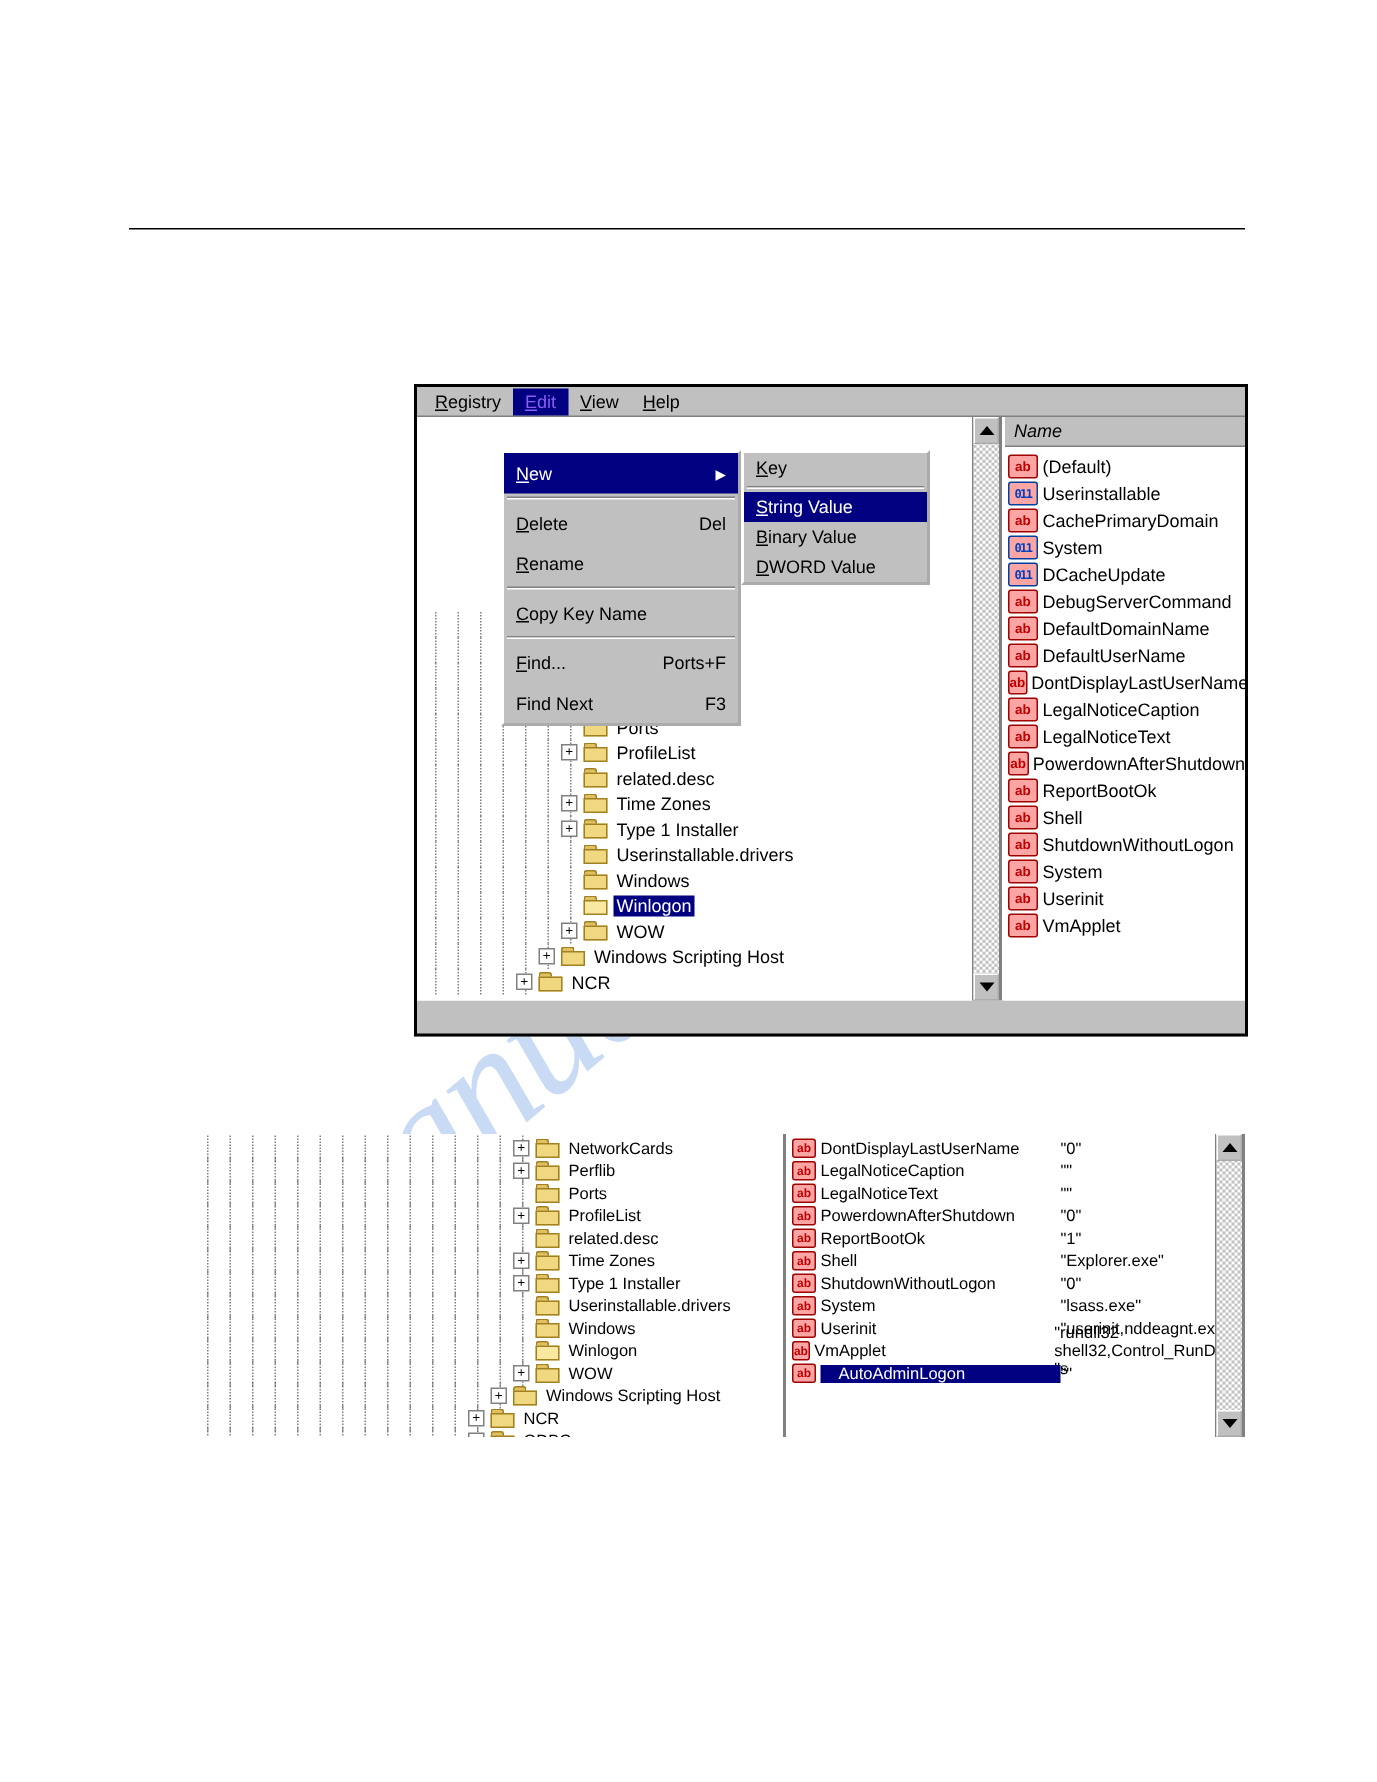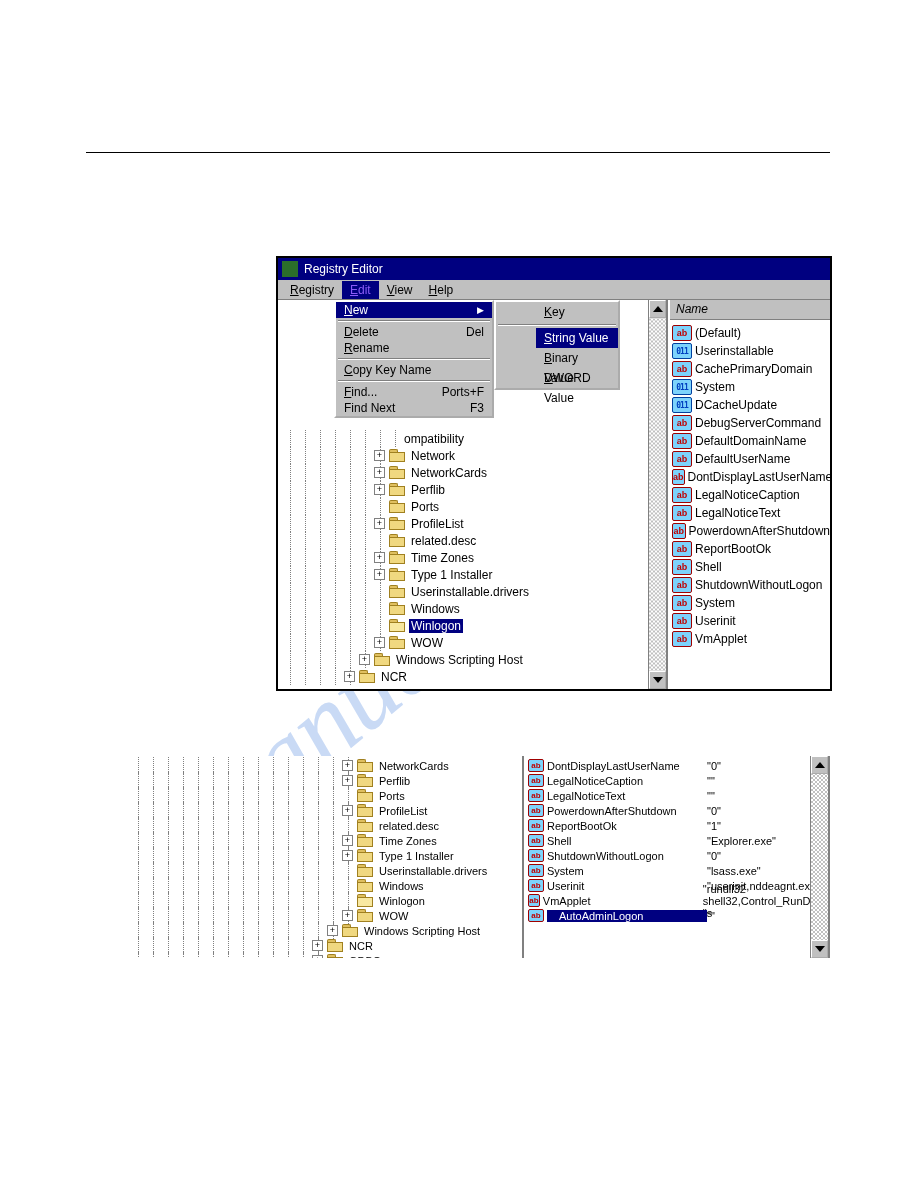--- a/index.html
+++ b/index.html
@@ -36,47 +36,47 @@
   .colhead { background:#c0c0c0; height:20px; border-bottom:1px solid #808080; padding:2px 6px;font-style:italic; }
   .scrollbar { position:absolute; right:0; top:0; bottom:0; width:18px; background:#c0c0c0; border-left:1px solid #808080;}
   .sb-btn { height:18px; background:#c0c0c0; border:1px outset #fff; display:flex; align-items:center; justify-content:center;}
   .sb-track { position:absolute; top:18px; bottom:18px; left:0; right:0; background: repeating-conic-gradient(#c0c0c0 0 25%, #fff 0 50%) 0/4px 4px;}
   .sb-btn.bottom { position:absolute; bottom:0; left:0; right:0;}
   .tri { width:0;height:0;border-left:5px solid transparent;border-right:5px solid transparent;}
   .tri.up{border-bottom:6px solid #000;} .tri.down{border-top:6px solid #000;}
 
   
   .dropdown { position:absolute; left:56px; top:42px; width:160px; background:#c0c0c0; border:2px outset #fff; z-index:5;}
-  .dropdown .row { height:16px; display:flex; align-items:center; justify-content:space-between; padding:0 8px;gap:12px;}
+  .dropdown .row { height:27px; display:flex; align-items:center; justify-content:space-between; padding:0 8px;gap:12px;}
   .dropdown .row.sel { background:#000080; color:#fff;}
   .dropdown .hr2 { height:0; border-top:1px solid #808080; border-bottom:1px solid #fff; margin:2px 2px;}
   .dropdown .arrow { font-size:9px; }
 
   .submenu { position:absolute; left:216px; top:42px; width:126px; background:#c0c0c0; border:2px outset #fff; z-index:5;}
-  .submenu .row { height:20px; line-height:20px; padding:0 8px;margin-left:40px;}
+  .submenu .row { height:20px; line-height:20px; padding:0 8px;}
   .submenu .row.sel { background:#000080; color:#fff;}
   .submenu .hr2 { height:0; border-top:1px solid #808080; border-bottom:1px solid #fff; margin:2px 2px;}
 
   
   .tree1 { position:absolute; left:0; top:0; right:18px; bottom:0; padding-top:130px; padding-left:4px; }
   .trow { height:17px; display:flex; align-items:center; white-space:nowrap; }
   .vbar { width:15px; height:17px; display:inline-flex; align-items:center; justify-content:center; position:relative;}
   .vbar::before{content:"";position:absolute;top:0;bottom:0;left:50%;border-left:1px dotted #808080;}
   .plusbox { width:11px; height:11px; border:1px solid #808080; background:#fff; font-size:9px; line-height:9px; text-align:center; display:inline-flex; align-items:center; justify-content:center; position:relative; z-index:1;}
   .folder { width:16px; height:13px; display:inline-block; margin:0 4px 0 2px; position:relative;}
   .folder::before{content:"";position:absolute;top:0;left:0;width:7px;height:3px;background:#e0c060;border:1px solid #a08020;border-bottom:none;border-top-left-radius:2px;border-top-right-radius:2px;}
   .folder::after{content:"";position:absolute;top:3px;left:0;right:0;bottom:0;background:#f0d880;border:1px solid #a08020;}
   .folder.open::after{background:#f8e8a0;}
   .lbl { padding:0 2px;}
   .lbl.sel { background:#000080; color:#fff; }
 
   
   .vlist { padding:4px 0 0 2px; }
   .vrow { height:18px; display:flex; align-items:center; }
-  .vicon { width:20px; height:16px; margin-right:3px; display:inline-flex; align-items:center; justify-content:center; border:1px solid #a00000; font-size:9px; font-weight:bold; color:#c00000; background:#7dd3fc; border-radius:2px;}
+  .vicon { width:20px; height:16px; margin-right:3px; display:inline-flex; align-items:center; justify-content:center; border:1px solid #a00000; font-size:9px; font-weight:bold; color:#c00000; background:#fca5a5; border-radius:2px;}
   .vicon.bin { color:#0040c0; border-color:#0040a0; font-family:monospace; font-size:8px; letter-spacing:-1px;}
 
   
   .win2 { position:absolute; left:126px; top:756px; width:704px; height:202px; background:#fff; border-right:2px solid #808080;}
   .win2 .left { position:absolute; left:0; top:0; bottom:0; width:398px; background:#fff; border-right:2px solid #808080; overflow:hidden; font-size:11px;}
   .win2 .right { position:absolute; left:400px; right:0; top:0; bottom:0; background:#fff; overflow:hidden; font-size:11px;}
   .win2 .right .scrollbar{}
   .win2 .trow { height:15px; font-size:11px;}
   .win2 .vrow { height:15px; font-size:11px;}
   .win2 .vicon { width:16px; height:13px; font-size:8px;}
@@ -85,24 +85,20 @@
   .vlbl.sel { background:#000080; color:#fff; padding:0 12px;}
 
 </style>
 </head>
 <body>
 
 <div class="hr"></div>
 <div class="wm">manualslib.com</div>
 
 <div class="win1">
-  <div class="titlebar">
-    <span class="sysicon"></span>
-    <span>Registry Editor</span>
-  </div>
   <div class="menubar">
     <span class="mi"><span class="u" title="Registry">R</span>egistry</span>
     <span class="mi sel"><span class="u">E</span>dit</span>
     <span class="mi"><span class="u">V</span>iew</span>
     <span class="mi"><span class="u">H</span>elp</span>
   </div>
 
   <div class="dropdown">
     <div class="row sel">
         <span><span class="u">N</span>ew</span>

